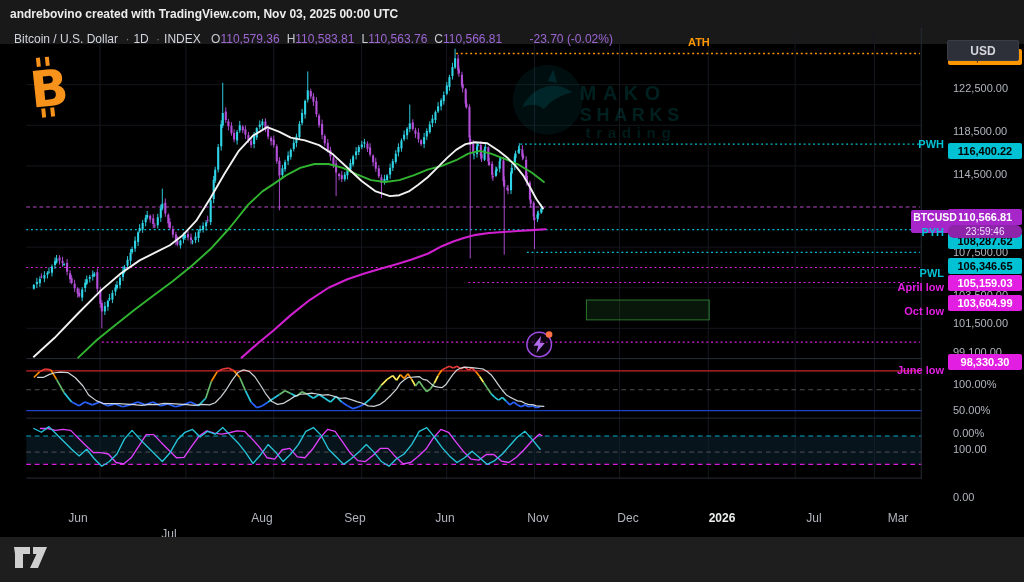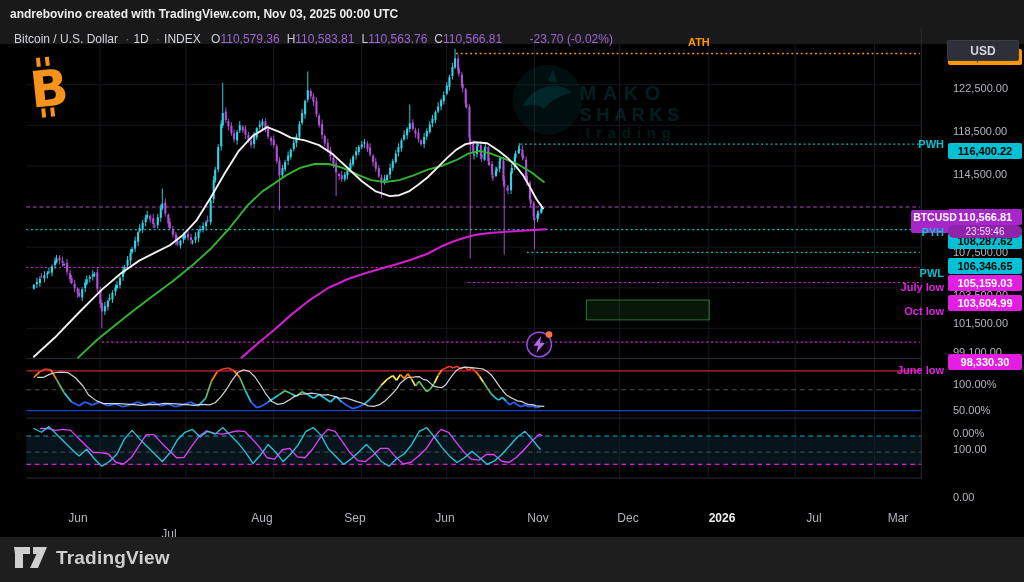--- a/index.html
+++ b/index.html
@@ -673,24 +673,23 @@
     </div>
 
   <div id="footer">
     <div id="tvlogo">
       <svg width="34" height="24" viewBox="0 0 34 24">
         <g fill="#cfcfcf">
           <path d="M0 1 h16 v7 h-7 v14 h-8 v-14 z"></path>
           <path d="M19 1 h14 l-9 21 h-8 l6.5 -14 h-3.5 z"></path>
         </g>
       </svg>
-      <span class="brand">TradingView</span>
     </div>
   </div>
 
 <div class="linename" style="top: 138px; color: rgb(0, 194, 212);">PWH</div>
     <div class="linename" style="top: 226px; color: rgb(0, 194, 212);">PYH</div>
     <div class="linename" style="top: 267px; color: rgb(0, 194, 212);">PWL</div>
-    <div class="linename" style="top: 281px; color: rgb(227, 30, 227);">July low</div>
+    <div class="linename" style="top: 281px; color: rgb(227, 30, 227);">April low</div>
     <div class="linename" style="top: 305px; color: rgb(227, 30, 227);">Oct low</div>
     <div class="linename" style="top: 364px; color: rgb(227, 30, 227);">June low</div>
 
 </div>
 
 </body></html>

